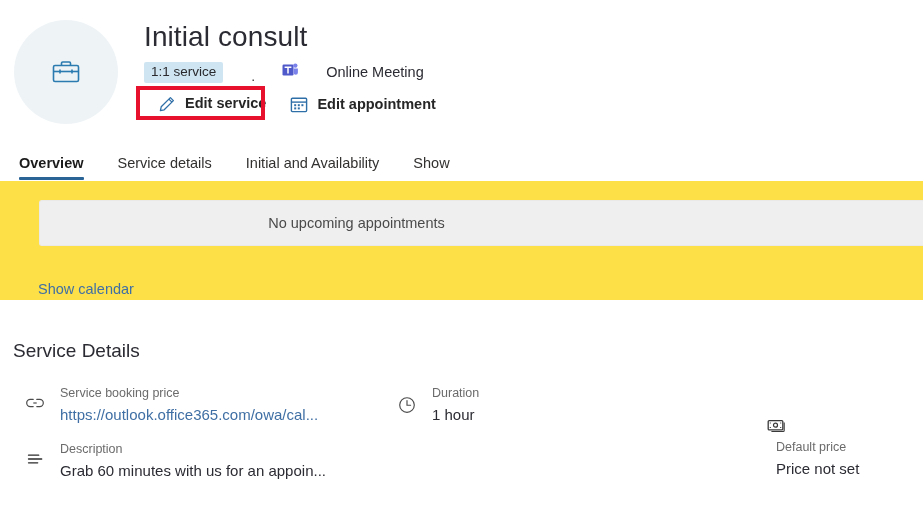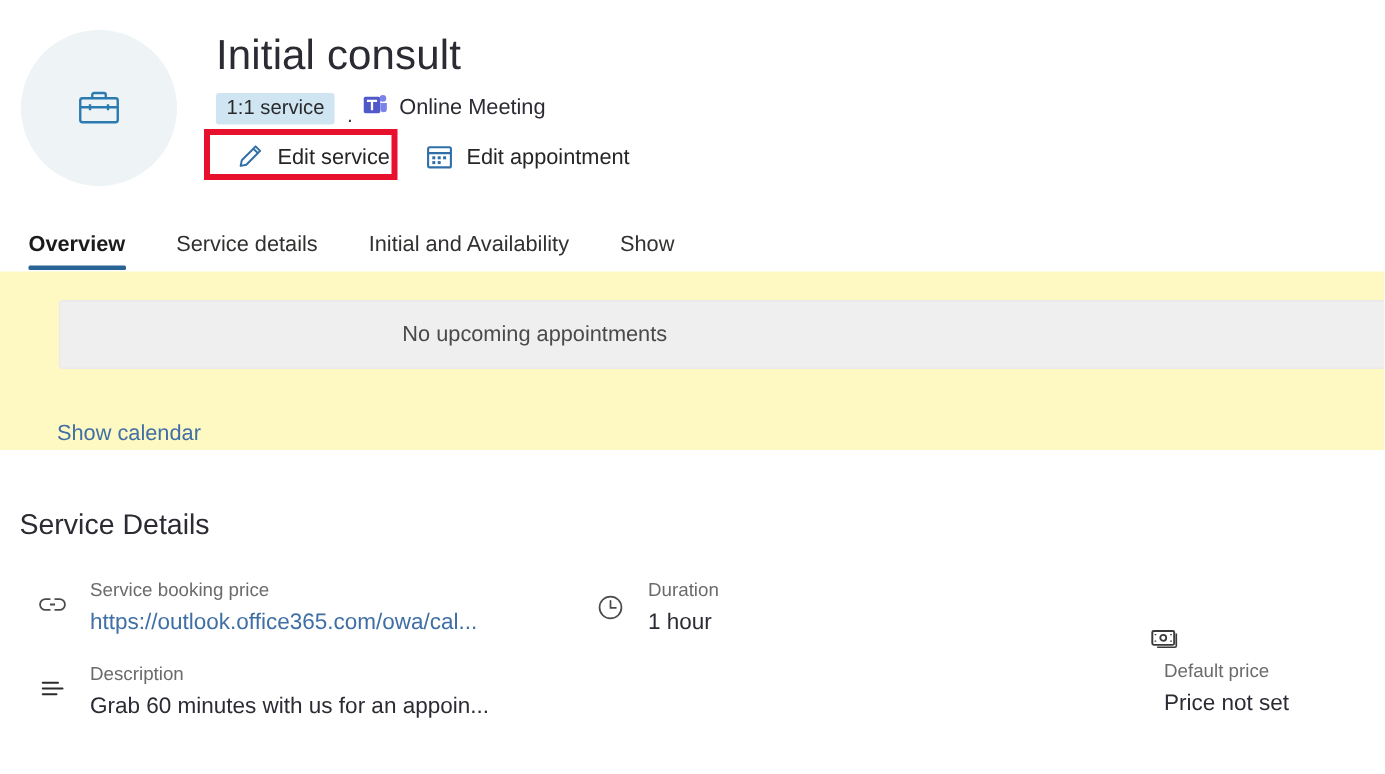--- a/index.html
+++ b/index.html
@@ -48,20 +48,21 @@
     line-height: 34px;
     letter-spacing: .1px;
     margin: 0;
     white-space: nowrap;
   }
   .meta-row {
     display: flex;
     align-items: center;
     margin-top: 8px;
     height: 20px;
+    gap: 20px;
   }
   .badge {
     background: #cfe6f2;
     color: #2a2a2e;
     font-size: 13.5px;
     line-height: 18px;
     padding: 1px 7px 2px 7px;
     border-radius: 2px;
     white-space: nowrap;
   }
@@ -80,23 +81,24 @@
   }
 
   .action-row {
     display: flex;
     align-items: center;
     margin-top: 9px;
     height: 26px;
   }
   .action {
     display: flex;
-    align-items: flex-end;
+    align-items: flex-start;
     cursor: pointer;
     white-space: nowrap;
+    font-weight: bold;
   }
   .action .label {
     font-size: 14.5px;
     color: #262626;
   }
   .action .ico { display: flex; align-items: center; margin-right: 9px; }
   .action-edit { padding: 2px 12px 2px 14px; }
   .action-book { margin-left: 12px; }
 
   
@@ -138,21 +140,21 @@
     left: 0;
     right: 0;
     bottom: 0;
     height: 3px;
     background: #2a6496;
     border-radius: 1px;
   }
 
   
   .panel {
-    background: #fef9c3;
+    background: #fde047;
     height: 119px;
     margin-top: 1px;
     position: relative;
     text-align: center;
   }
   .empty-bar {
     position: absolute;
     left: 39px;
     right: 0;
     top: 19px;

